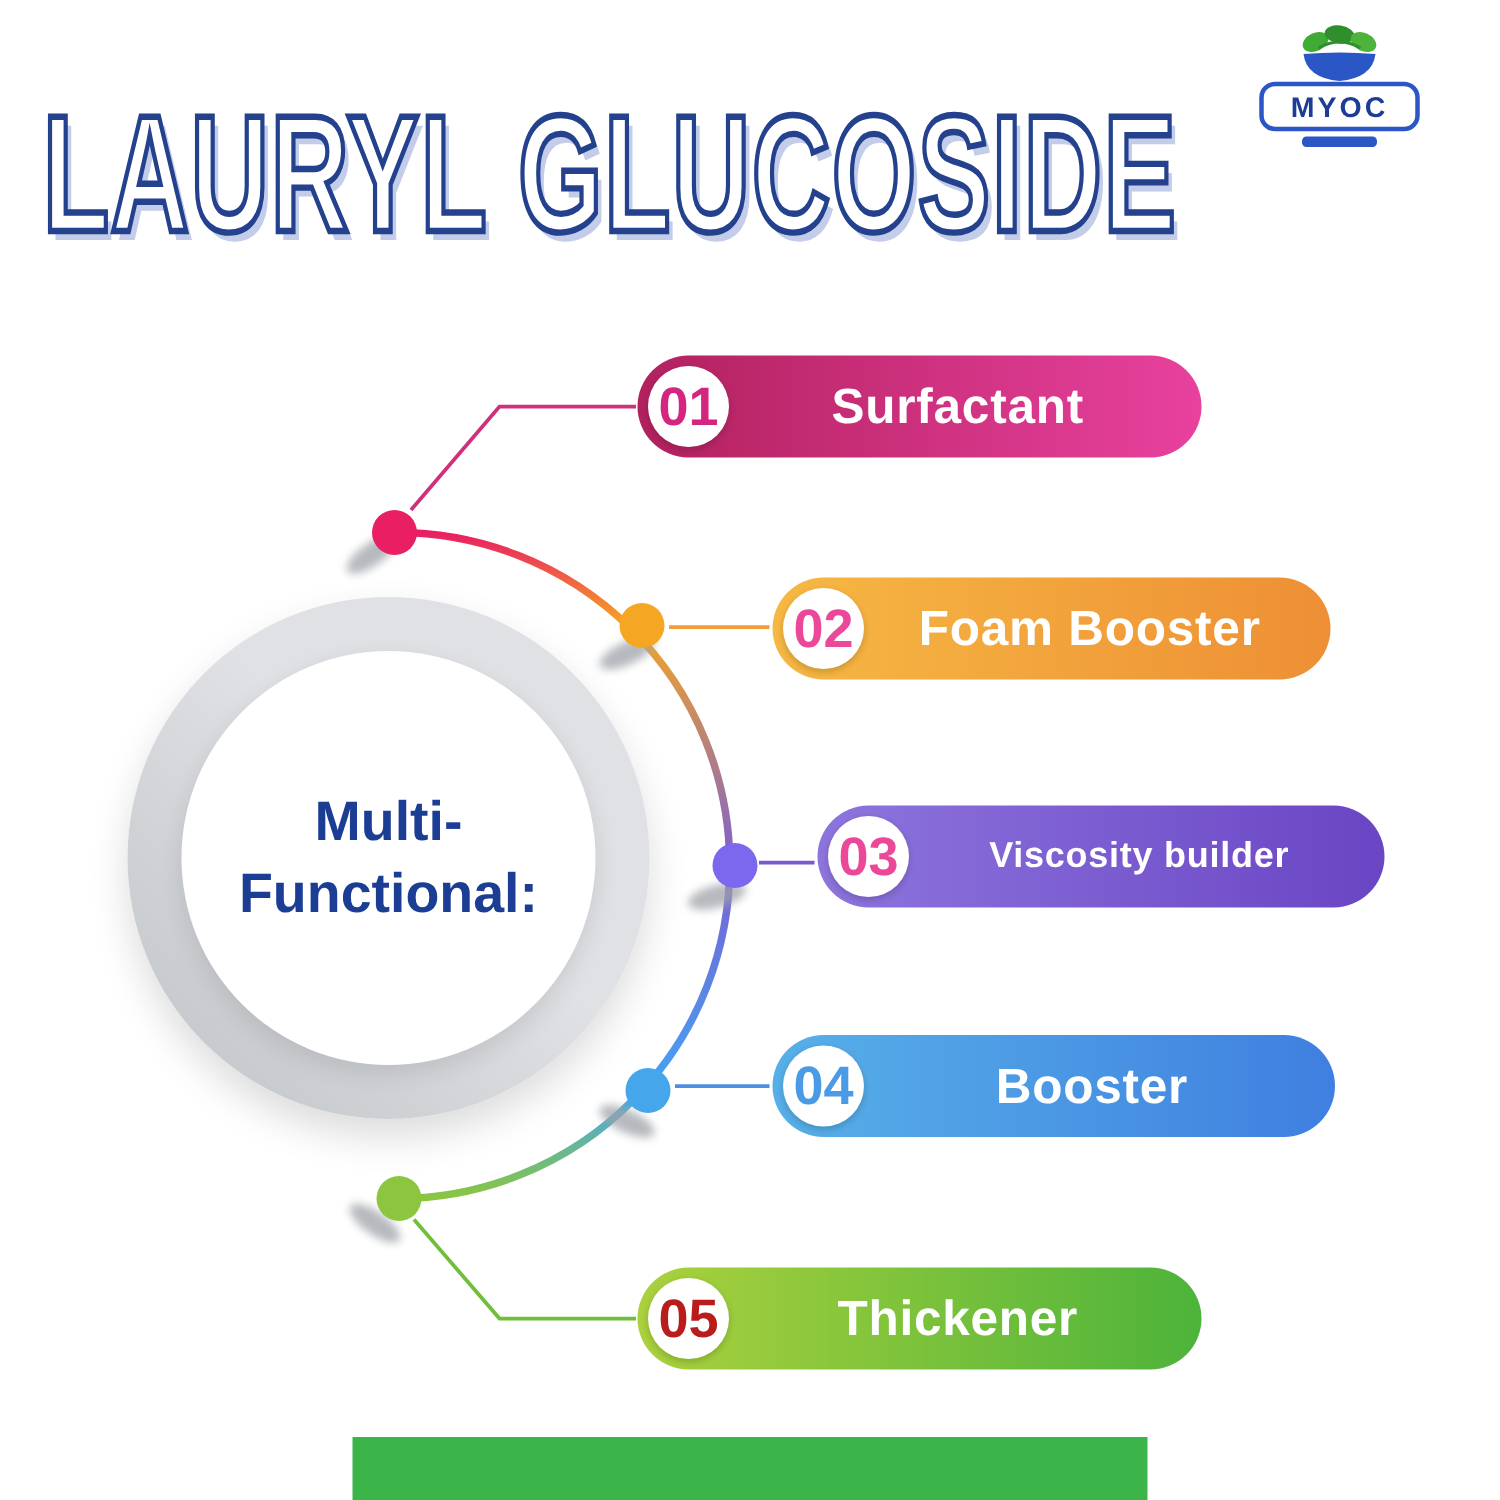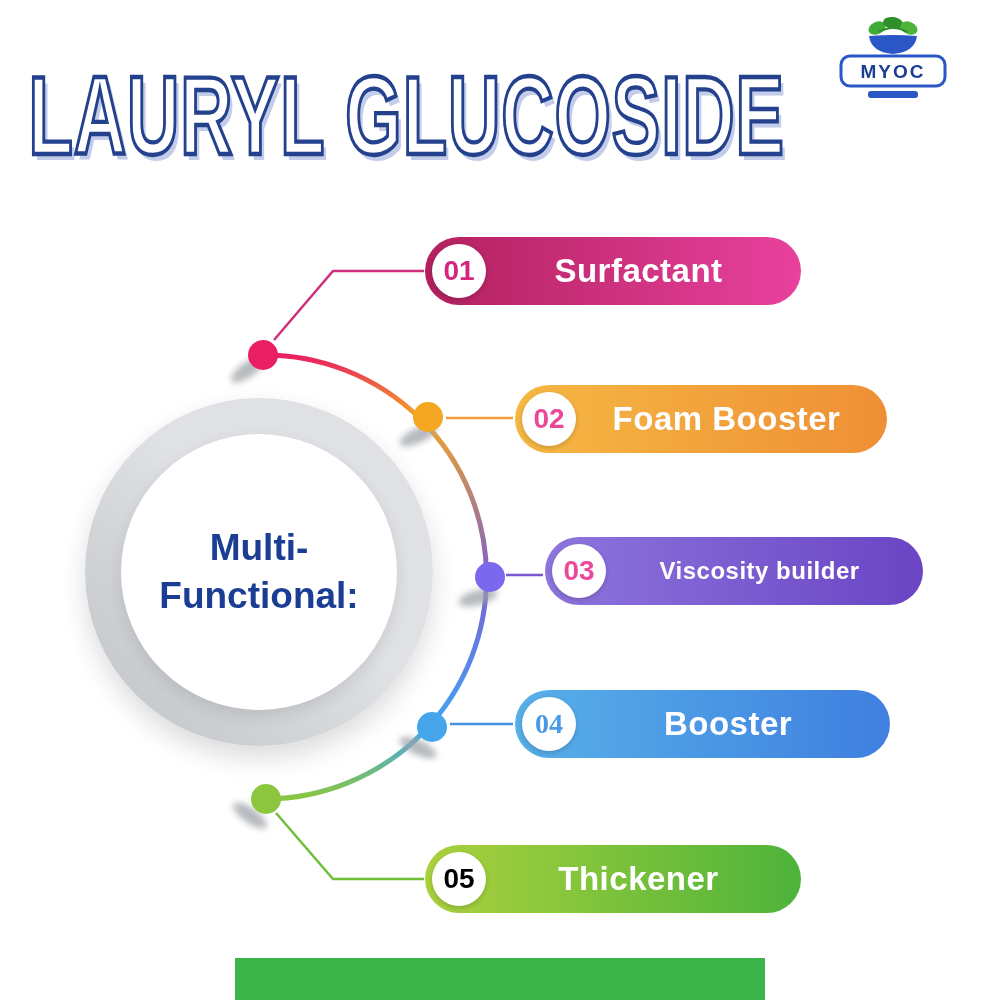--- a/index.html
+++ b/index.html
@@ -92,42 +92,42 @@
     align-items: center;
     padding: 0 10px 0 7px;
   }
   .pill .num-circle {
     width: 54px; height: 54px;
     flex: 0 0 54px;
     border-radius: 50%;
     background: #ffffff;
     display: flex; align-items: center; justify-content: center;
     font-weight: 700;
-    font-size: 28px;
+    font-size: 36px;
     box-shadow: 0 2px 5px rgba(0,0,0,0.18);
   }
   .pill .pill-label {
     flex: 1;
     text-align: center;
     color: #ffffff;
     font-weight: 700;
     font-size: 33px;
     letter-spacing: 0.5px;
   }
   .pill-0 { left: 425px; top: 237px; width: 376px; background: linear-gradient(90deg, #b2215e, #e8419e); }
   .pill-0 .num-circle { color: #d42580; }
   .pill-1 { left: 515px; top: 385px; width: 372px; background: linear-gradient(90deg, #f6b843, #ee8f35); }
   .pill-1 .num-circle { color: #ec4899; }
   .pill-2 { left: 545px; top: 537px; width: 378px; background: linear-gradient(90deg, #8d75dd, #6a45c4); }
   .pill-2 .num-circle { color: #ec4899; }
   .pill-2 .pill-label { font-size: 24px; }
   .pill-3 { left: 515px; top: 690px; width: 375px; background: linear-gradient(90deg, #57b0e8, #3f7fe0); }
-  .pill-3 .num-circle { color: #4a9ae5; font-family: Liberation Serif, serif; }
+  .pill-3 .num-circle { color: #4a9ae5; }
   .pill-4 { left: 425px; top: 845px; width: 376px; background: linear-gradient(90deg, #abd13d, #4db33a); }
-  .pill-4 .num-circle { color: #000000; }
+  .pill-4 .num-circle { color: #b91c1c; }
 
   
   .footer-bar {
     position: absolute; left: 235px; top: 958px;
     width: 530px; height: 42px;
     background: #3bb54a;
   }
 </style>
 </head>
 <body>

